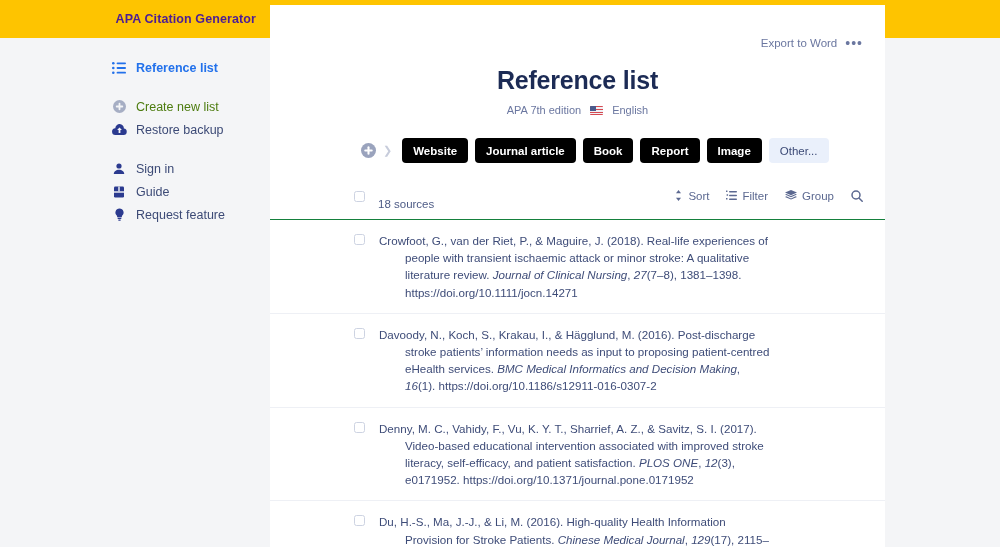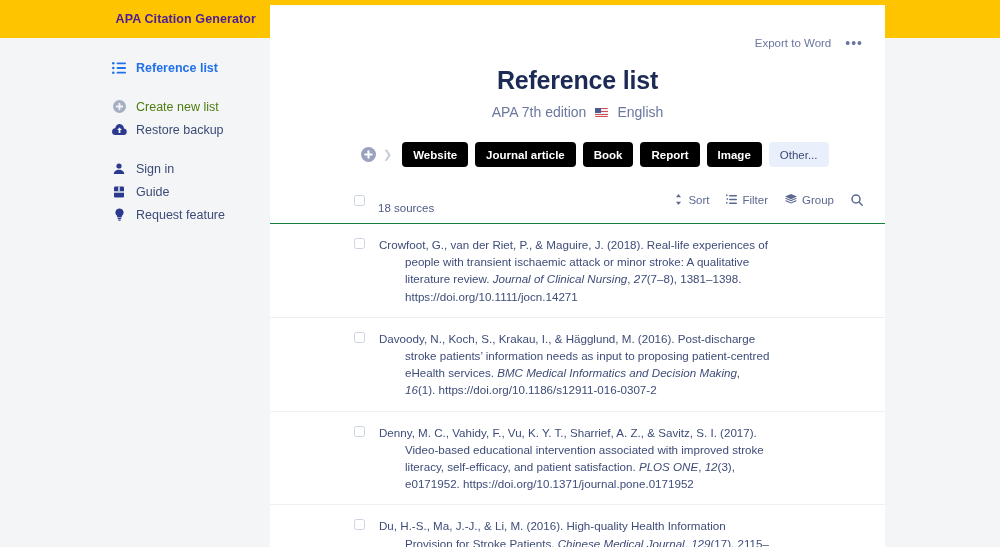--- a/index.html
+++ b/index.html
@@ -89,21 +89,21 @@
 
   #card-top {
     position: relative;
     height: 33px;
   }
   #export-row {
     position: absolute;
     right: 22px; top: 32px;
     display: flex;
     align-items: center;
-    gap: 14px;
+    gap: 8px;
     font-size: 11.5px;
     color: #6b77a0;
   }
   #export-row .more {
     font-size: 14px;
     letter-spacing: 1px;
     color: #6b77a0;
     cursor: pointer;
     line-height: 8px;
   }
@@ -115,21 +115,21 @@
     color: #1c2b55;
     letter-spacing: -.2px;
     margin-top: 28px;
   }
   #subtitle {
     margin-top: 9px;
     display: flex;
     align-items: center;
     justify-content: center;
     gap: 9px;
-    font-size: 14px;
+    font-size: 11px;
     color: #6b77a0;
   }
   .flag {
     width: 13px; height: 9px;
     display: inline-block;
     position: relative;
     border-radius: 1px;
     overflow: hidden;
     background: #e8e9ee;
   }

